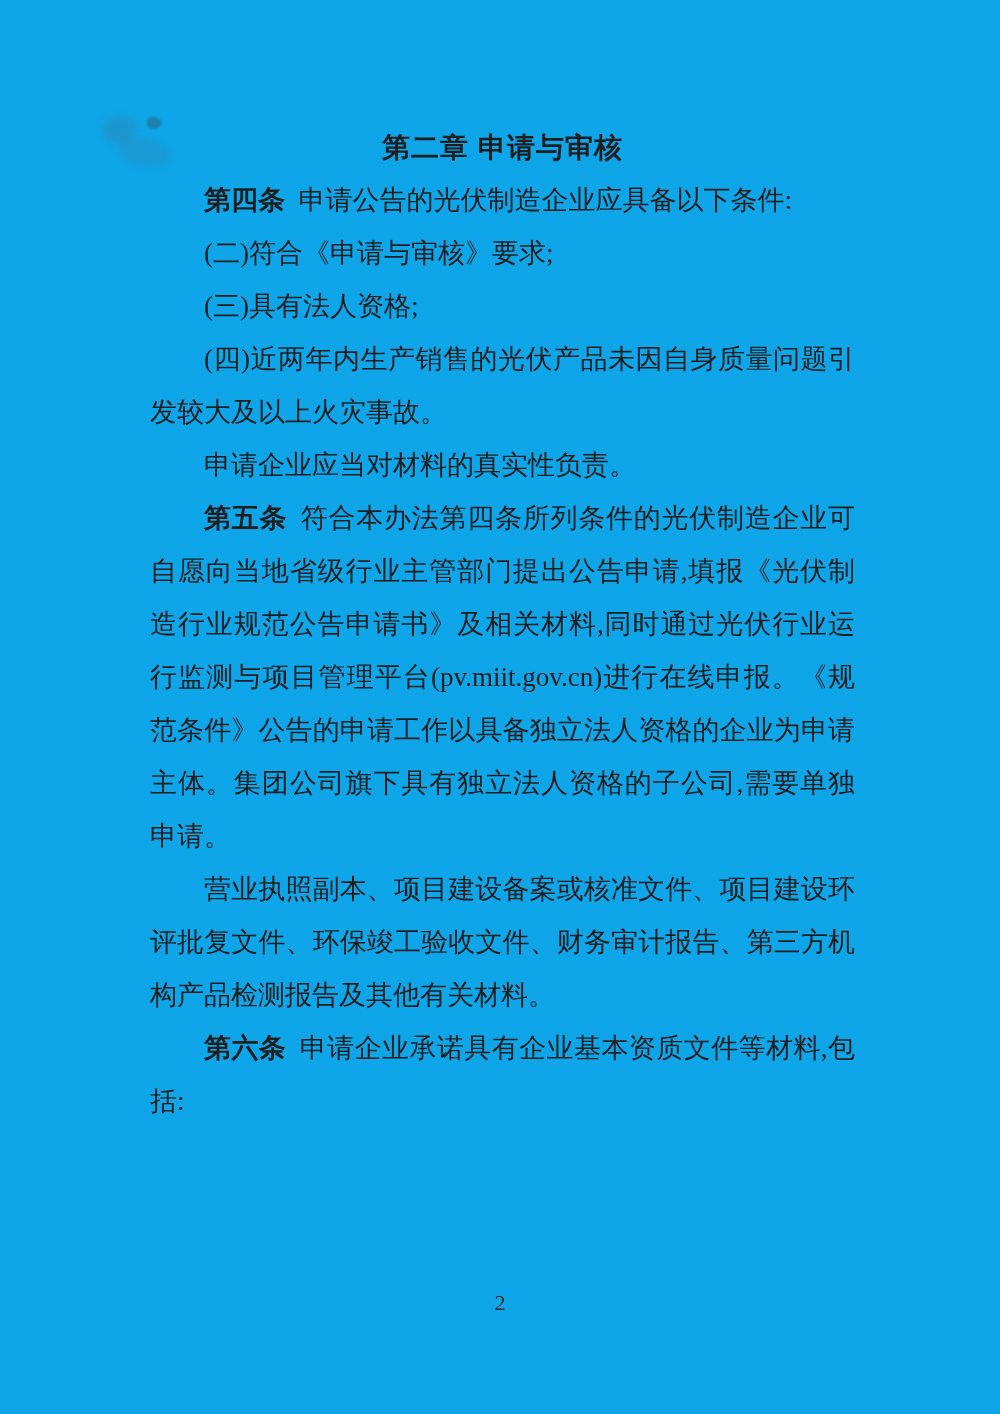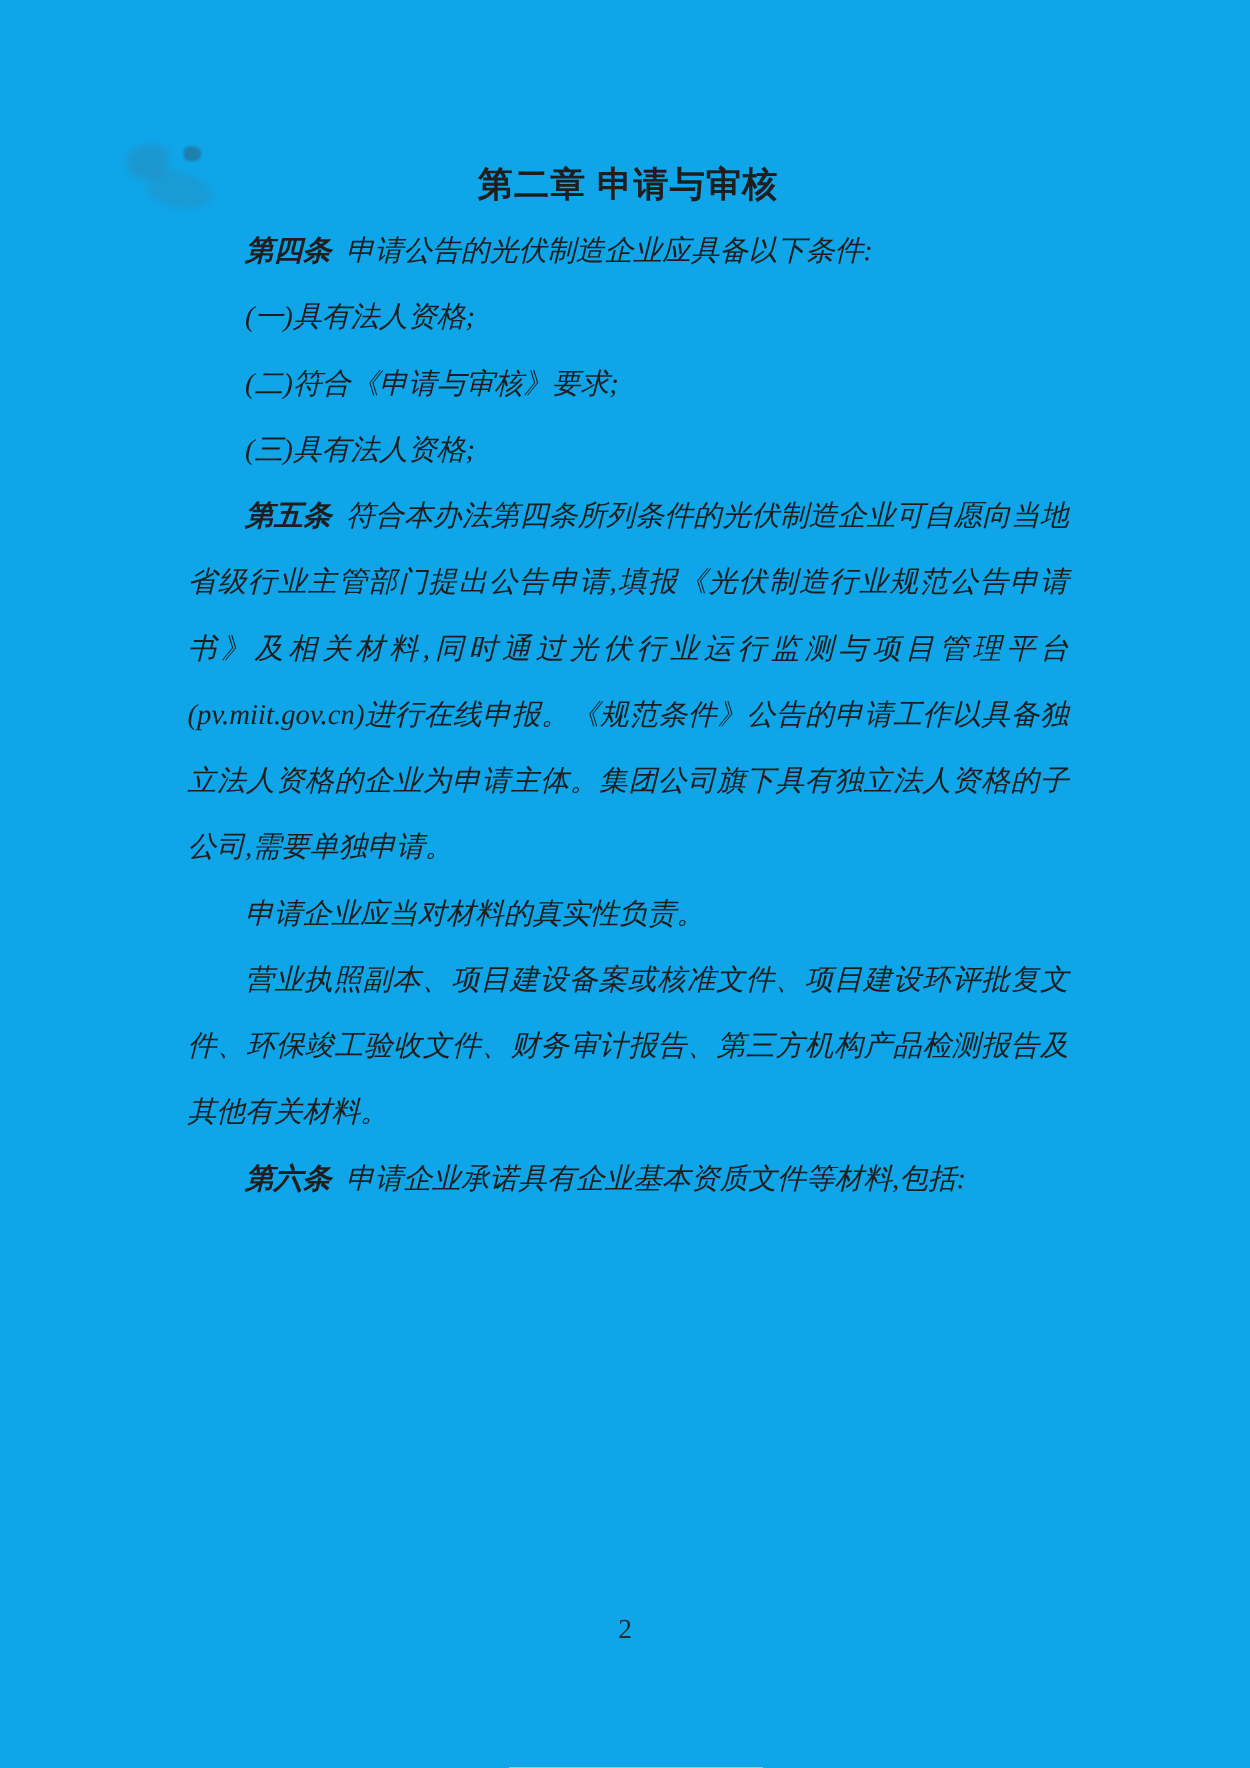--- a/index.html
+++ b/index.html
@@ -21,25 +21,24 @@
     margin:0;
     font-family:"Liberation Sans","DejaVu Sans",sans-serif;
     font-weight:bold;
     font-size:28px;
     line-height:53px;
     text-align:center;
     letter-spacing:1px;
   }
   .para{
     margin:0;
-    font-size:23px;
+    font-size:27px;
     line-height:53px;
     text-align:justify;
     text-indent:2em;
-    font-style:italic;
   }
   .kw{
     font-family:"Liberation Sans","DejaVu Sans",sans-serif;
     font-weight:bold;
     margin-right:.5em;
   }
   .pageno{
     position:absolute;
     top:1288px;left:0;
     width:100%;
@@ -66,31 +65,31 @@
   <div class="artifact a1"></div>
   <div class="artifact a2"></div>
   <div class="artifact a3"></div>
 
   <div class="content">
 
     <h1 class="title">第二章 申请与审核</h1>
 
     <p class="para"><b class="kw">第四条</b><span>申请公告的光伏制造企业应具备以下条件:</span></p>
 
-    <p class="para"><span>(一)具有法人资格;</span></p>
 
     <p class="para"><span>(二)符合《申请与审核》要求;</span></p>
 
     <p class="para"><span>(三)具有法人资格;</span></p>
 
+    <p class="para"><span>(四)近两年内生产销售的光伏产品未因自身质量问题引发较大及以上火灾事故。</span></p>
 
 
+    <p class="para"><span>申请企业应当对材料的真实性负责。</span></p>
+
     <p class="para"><b class="kw">第五条</b><span>符合本办法第四条所列条件的光伏制造企业可自愿向当地省级行业主管部门提出公告申请,填报《光伏制造行业规范公告申请书》及相关材料,同时通过光伏行业运行监测与项目管理平台(pv.miit.gov.cn)进行在线申报。《规范条件》公告的申请工作以具备独立法人资格的企业为申请主体。集团公司旗下具有独立法人资格的子公司,需要单独申请。</span></p>
-
-    <p class="para"><span>申请企业应当对材料的真实性负责。</span></p>
 
     <p class="para"><span>营业执照副本、项目建设备案或核准文件、项目建设环评批复文件、环保竣工验收文件、财务审计报告、第三方机构产品检测报告及其他有关材料。</span></p>
 
     <p class="para"><b class="kw">第六条</b><span>申请企业承诺具有企业基本资质文件等材料,包括:</span></p>
 
   </div>
 
   <div class="pageno">2</div>
 
 </div>

